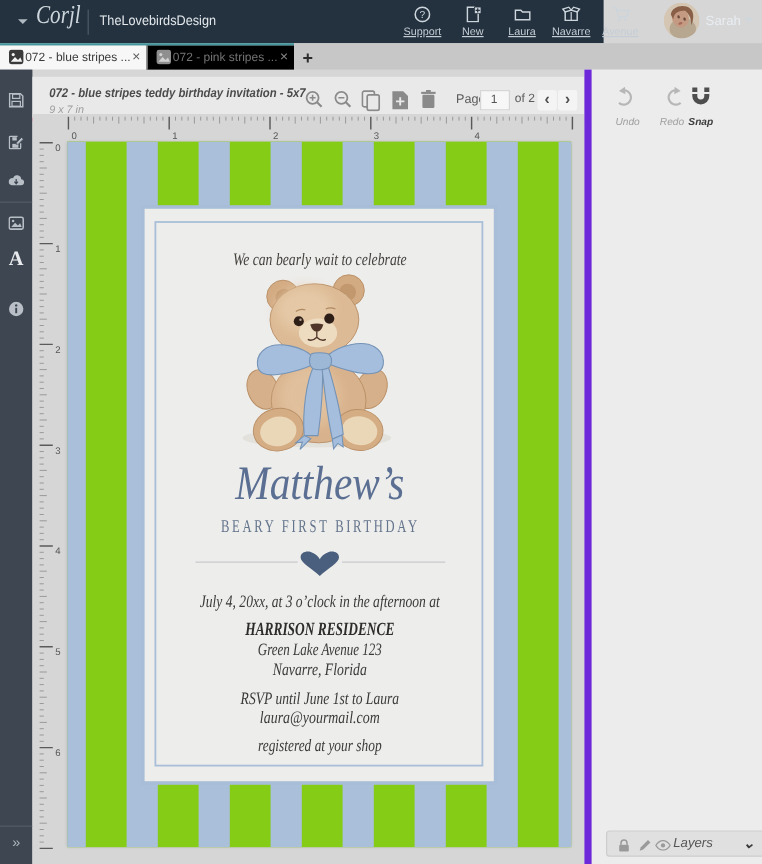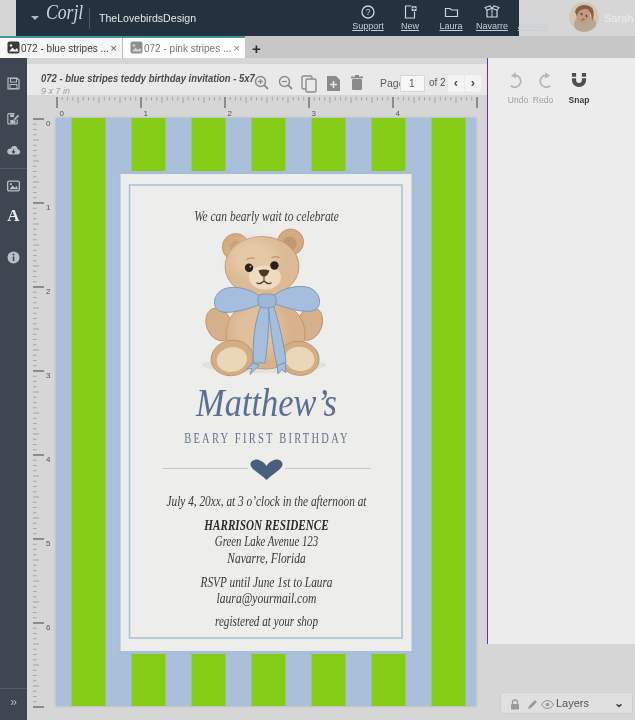--- a/index.html
+++ b/index.html
@@ -1,38 +1,38 @@
 <!DOCTYPE html>
 <html><head>
 <meta charset="utf-8">
 <style>
 * { margin:0; padding:0; box-sizing:border-box; }
 html,body { width:635px; height:720px; overflow:hidden; }
 body { font-family:"Liberation Sans", sans-serif; position:relative; background:#d6d6d6; }
 .abs { position:absolute; }
 
 
-#navbar { position:absolute; left:16px; top:0; width:503px; height:36px; background:#24323f; }
+#navbar { position:absolute; left:0; top:0; width:503px; height:36px; background:#24323f; }
 #nav-caret { position:absolute; left:15px; top:16px; width:0; height:0; border-left:4px solid transparent; border-right:4px solid transparent; border-top:4.5px solid #aeb9c2; }
 #logo { position:absolute; left:30px; top:0px; width:50px; height:34px; color:#cdd6dd; font-family:"Liberation Serif", serif; font-style:italic; font-size:21.5px; transform:scaleX(0.82); transform-origin:left top; }
 #nav-div { position:absolute; left:73px; top:8px; width:1px; height:21px; background:#4d5a66; }
 #shopname { position:absolute; left:83px; top:12px; font-size:11.5px; color:#e3e8ec; transform:scaleX(0.92); transform-origin:left top; }
 .navitem { position:absolute; top:5px; width:60px; text-align:center; color:#cdd5dc; }
 .navitem svg { display:block; margin:0 auto; }
 .navitem .lbl { font-size:9px; margin-top:2px; color:#c4cdd5;text-decoration:underline; }
 #avatar { position:absolute; left:553px; top:2px; width:30px; height:30px; border-radius:50%; overflow:hidden; }
 #sarah { position:absolute; left:588px; top:12px; font-size:11px; color:#e8edf2;text-align:center; }
 #sarah-caret { position:absolute; left:620px; top:15px; width:0; height:0; border-left:4px solid transparent; border-right:4px solid transparent; border-top:4.5px solid #cfd6dc; }
 
 
 #tabbar { position:absolute; left:0; top:36px; width:635px; height:22px; background:#c7c7c7; }
 #tealline { position:absolute; left:0; top:0; width:245px; height:2px; background:#42969c; }
 .tab { position:absolute; top:2px; height:20px; }
 #tab1 { left:0; width:122px; background:#f7f7f7; }
-#tab2 { left:122px; width:123px; background:#ffffff; border-left:1px solid #bdbdbd;padding-left:24px; }
+#tab2 { left:122px; width:123px; background:#000000; border-left:1px solid #bdbdbd;padding-left:24px; }
 .tab .ticon { position:absolute; left:7px; top:3px; }
 .tab .ttext { position:absolute; left:21px; top:4.5px; font-size:10px; color:#3a3a3a; white-space:nowrap; }
 #tab2 .ttext { color:#747474; }
 .tab .tx { position:absolute; right:5px; top:3.5px; font-size:11.5px; color:#5a5a5a; }
 #tab2 .tx { color:#8a8a8a; }
 #tabplus { position:absolute; left:252px; top:4px; font-size:15px; font-weight:bold; color:#2d2d2d; }
 
 
 #sidebar { position:absolute; left:0; top:58px; width:27px; height:662px; background:#3d4651; }
 #sidebar .sdiv { position:absolute; left:0; width:27px; height:1px; background:#535c68; }
@@ -46,21 +46,21 @@
 #pagelbl { position:absolute; left:353px; top:13px; font-size:10.5px; color:#5a5a5a; }
 #pageinput { position:absolute; left:373px; top:11px; width:25px; height:17px; background:#f7f7f7; border:1px solid #d6d6d6; font-size:10px; color:#555; padding-left:8px; line-height:15px; }
 #of2 { position:absolute; left:402px; top:13px; font-size:10px; color:#5a5a5a; }
 .pgbtn { position:absolute; top:11px; width:16px; height:17px; background:#f4f4f4; border-radius:2px; text-align:center; line-height:15px; font-size:13px; color:#4e4e4e; font-weight:bold; }
 
 
 #canvas { position:absolute; left:27px; top:95px; width:460px; height:625px; background:#d6d6d6; }
 #design { position:absolute; left:29px; top:23px; width:420px; height:588px; background:#84cc16; box-shadow:0 0 3px rgba(0,0,0,0.18); }
 
 
-#rightpanel { position:absolute; left:487px; top:58px; width:148px; height:586px; background:#ececec; border-left:1px solid #6d28d9; }
+#rightpanel { position:absolute; left:487px; top:58px; width:148px; height:662px; background:#ececec; border-left:6px solid #6d28d9;font-style:italic; }
 .rp-item { position:absolute; top:14px; width:40px; text-align:center; }
 .rp-item .lbl { font-size:8.5px; color:#9f9f9f; margin-top:2px; }
 #layersbar { position:absolute; left:12px; top:634px; width:133px; height:22px; background:#e0e0e0; border:1px solid #cdcdcd; border-radius:3px; }
 #layersbar .ltext { position:absolute; left:55px; top:4px; font-size:11px; color:#555; }
 #layersbar .lchev { position:absolute; right:8px; top:3px; font-size:12px; color:#3a3a3a; font-weight:bold; }
 </style>
 </head>
 <body>
 
 <div id="navbar">
@@ -533,21 +533,21 @@
 </div>
 
 <div id="rightpanel">
   <div class="rp-item" style="left:10px;">
     <svg width="22" height="17" viewBox="0 0 22 17">
         <path d="M8 3.2 a6 6 0 1 1 -4.2 10.5" fill="none" stroke="#b7b7b7" stroke-width="1.8"></path>
         <path d="M8.8 0.2 L3.8 3.8 L9.2 6.6 Z" fill="#b7b7b7"></path>
       </svg>
     <div class="lbl">Undo</div>
   </div>
-  <div class="rp-item" style="left:35px;">
+  <div class="rp-item" style="left:47px;">
     <svg width="22" height="17" viewBox="0 0 22 17">
         <path d="M14 3.2 a6 6 0 1 0 4.2 10.5" fill="none" stroke="#b7b7b7" stroke-width="1.8"></path>
         <path d="M13.2 0.2 L18.2 3.8 L12.8 6.6 Z" fill="#b7b7b7"></path>
       </svg>
     <div class="lbl">Redo</div>
   </div>
   <div class="rp-item" style="left:71px;">
     <svg width="18" height="17" viewBox="0 0 18 17">
         <path d="M4 1 v7 a5 5 0 0 0 10 0 v-7" fill="none" stroke="#4e4e4e" stroke-width="4.2"></path>
         <path d="M1.5 5.5 h5 M11.5 5.5 h5" stroke="#ececec" stroke-width="1.5"></path>

